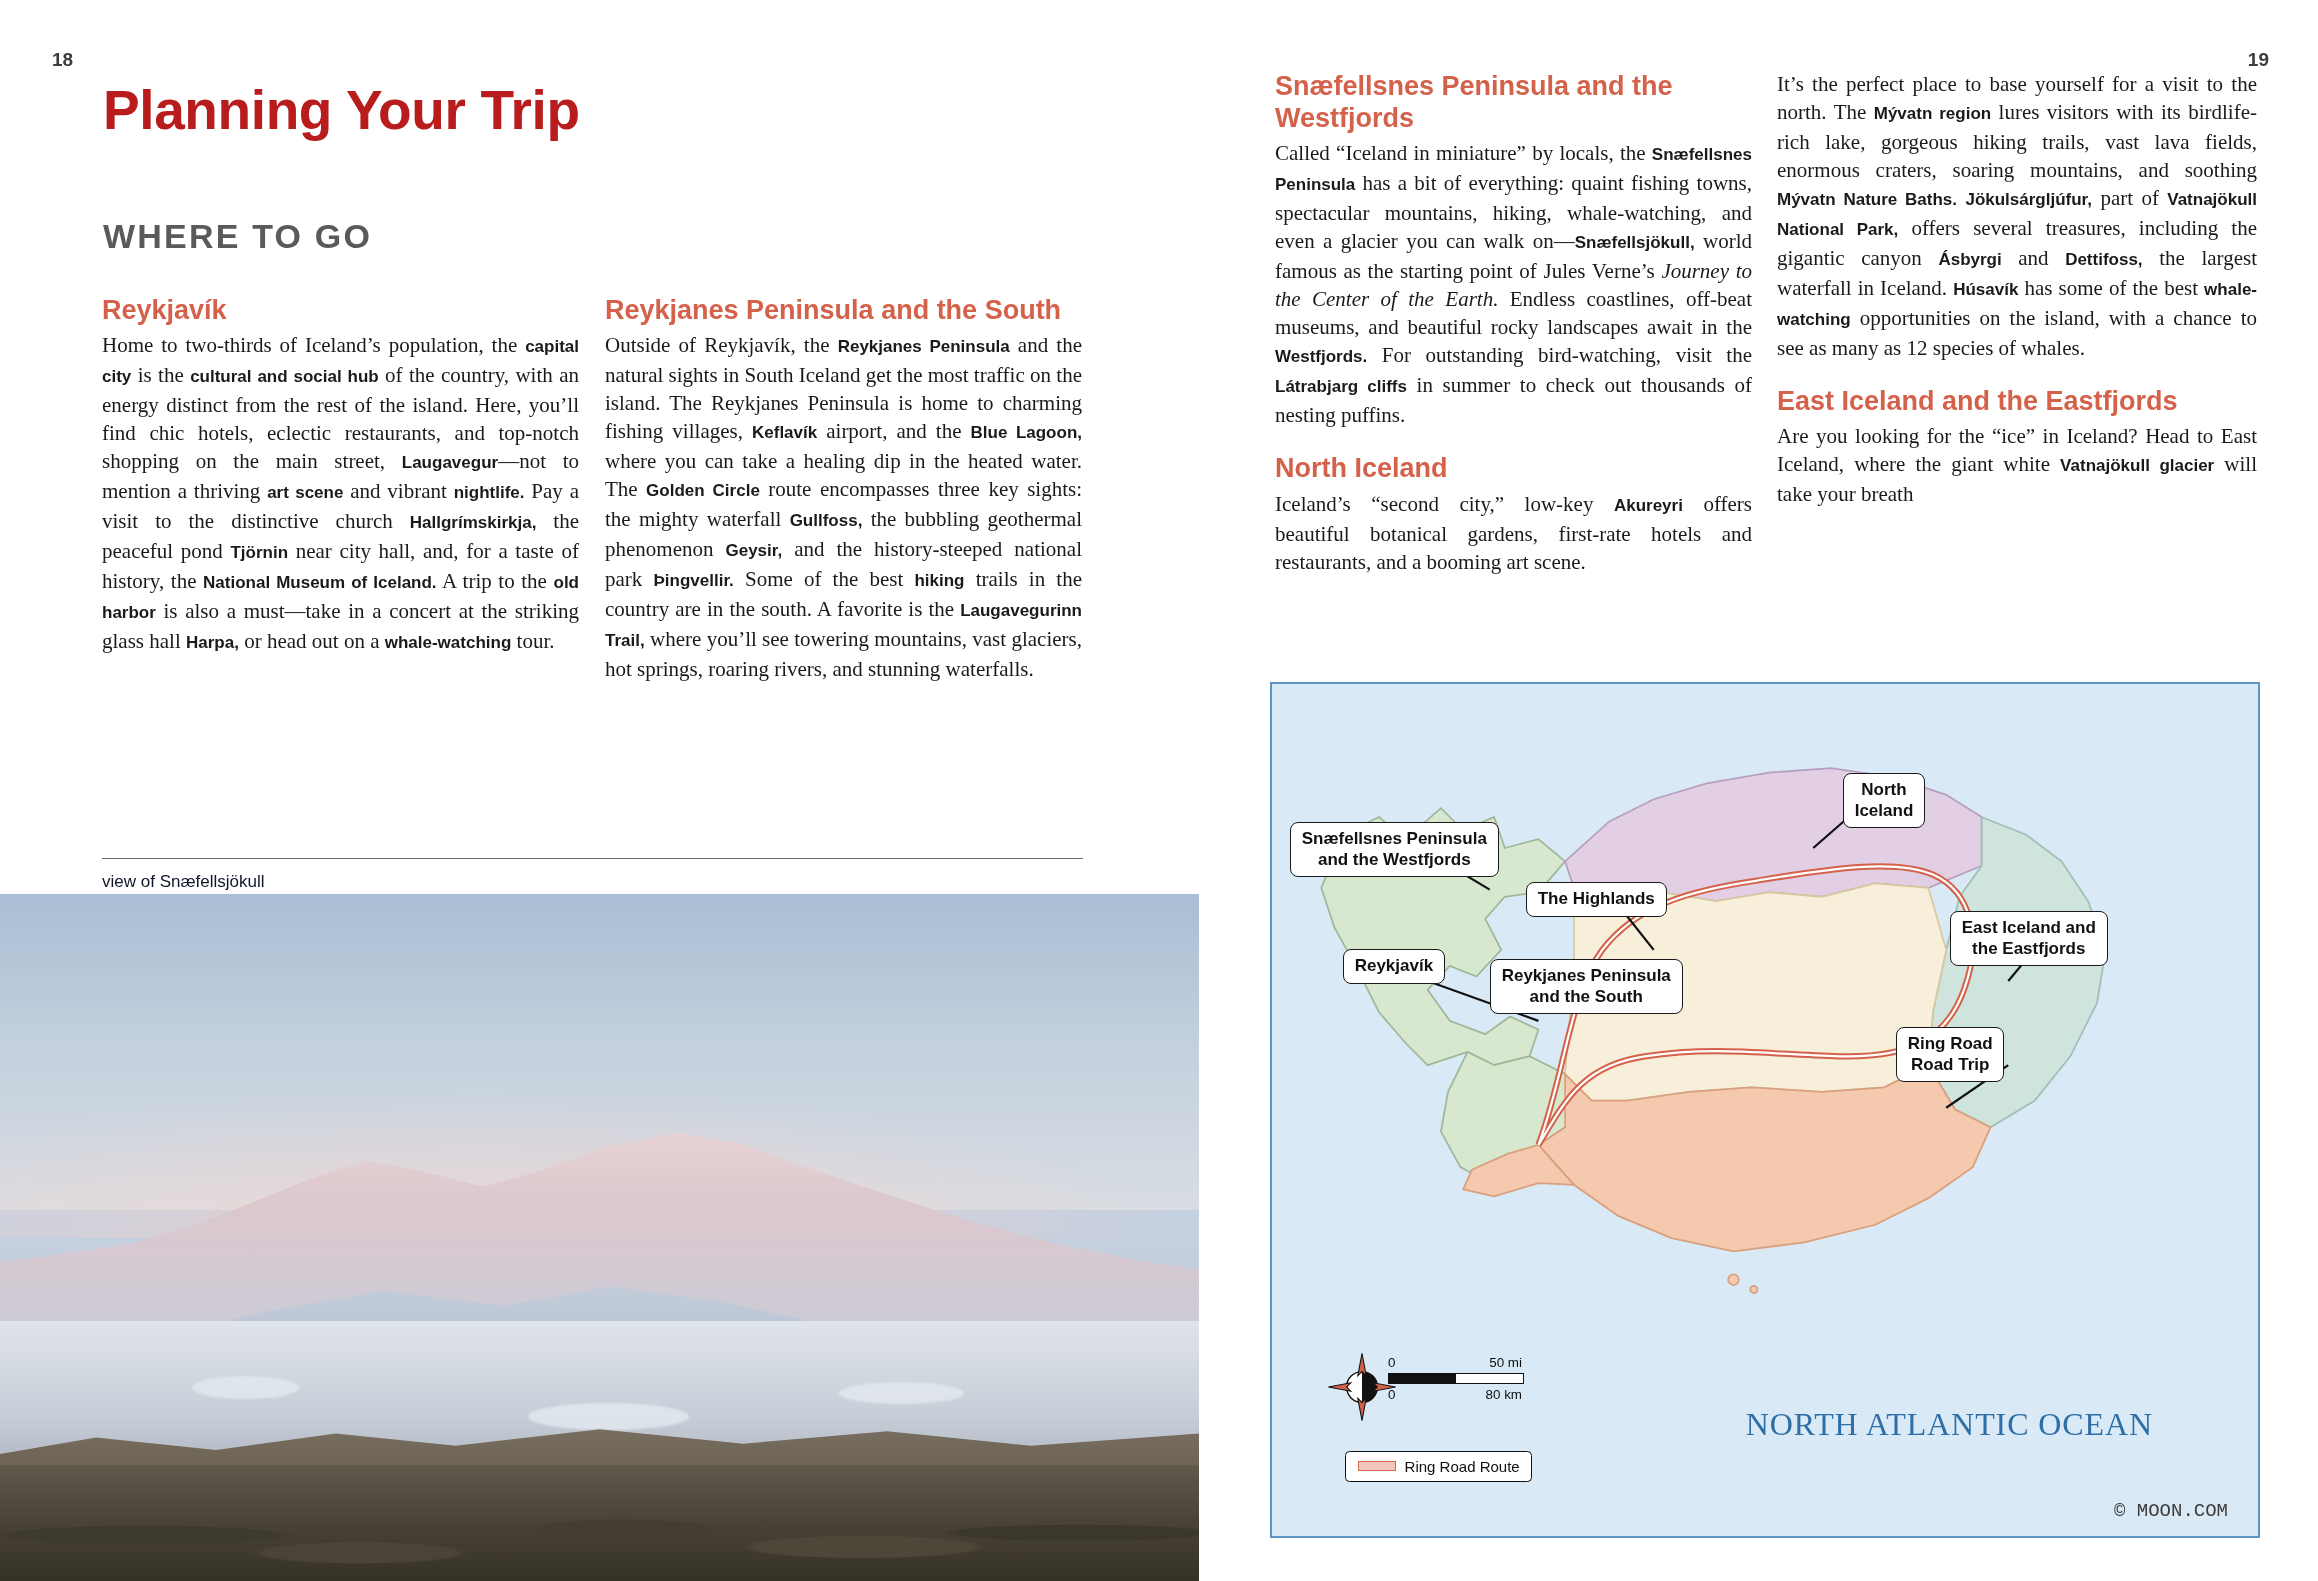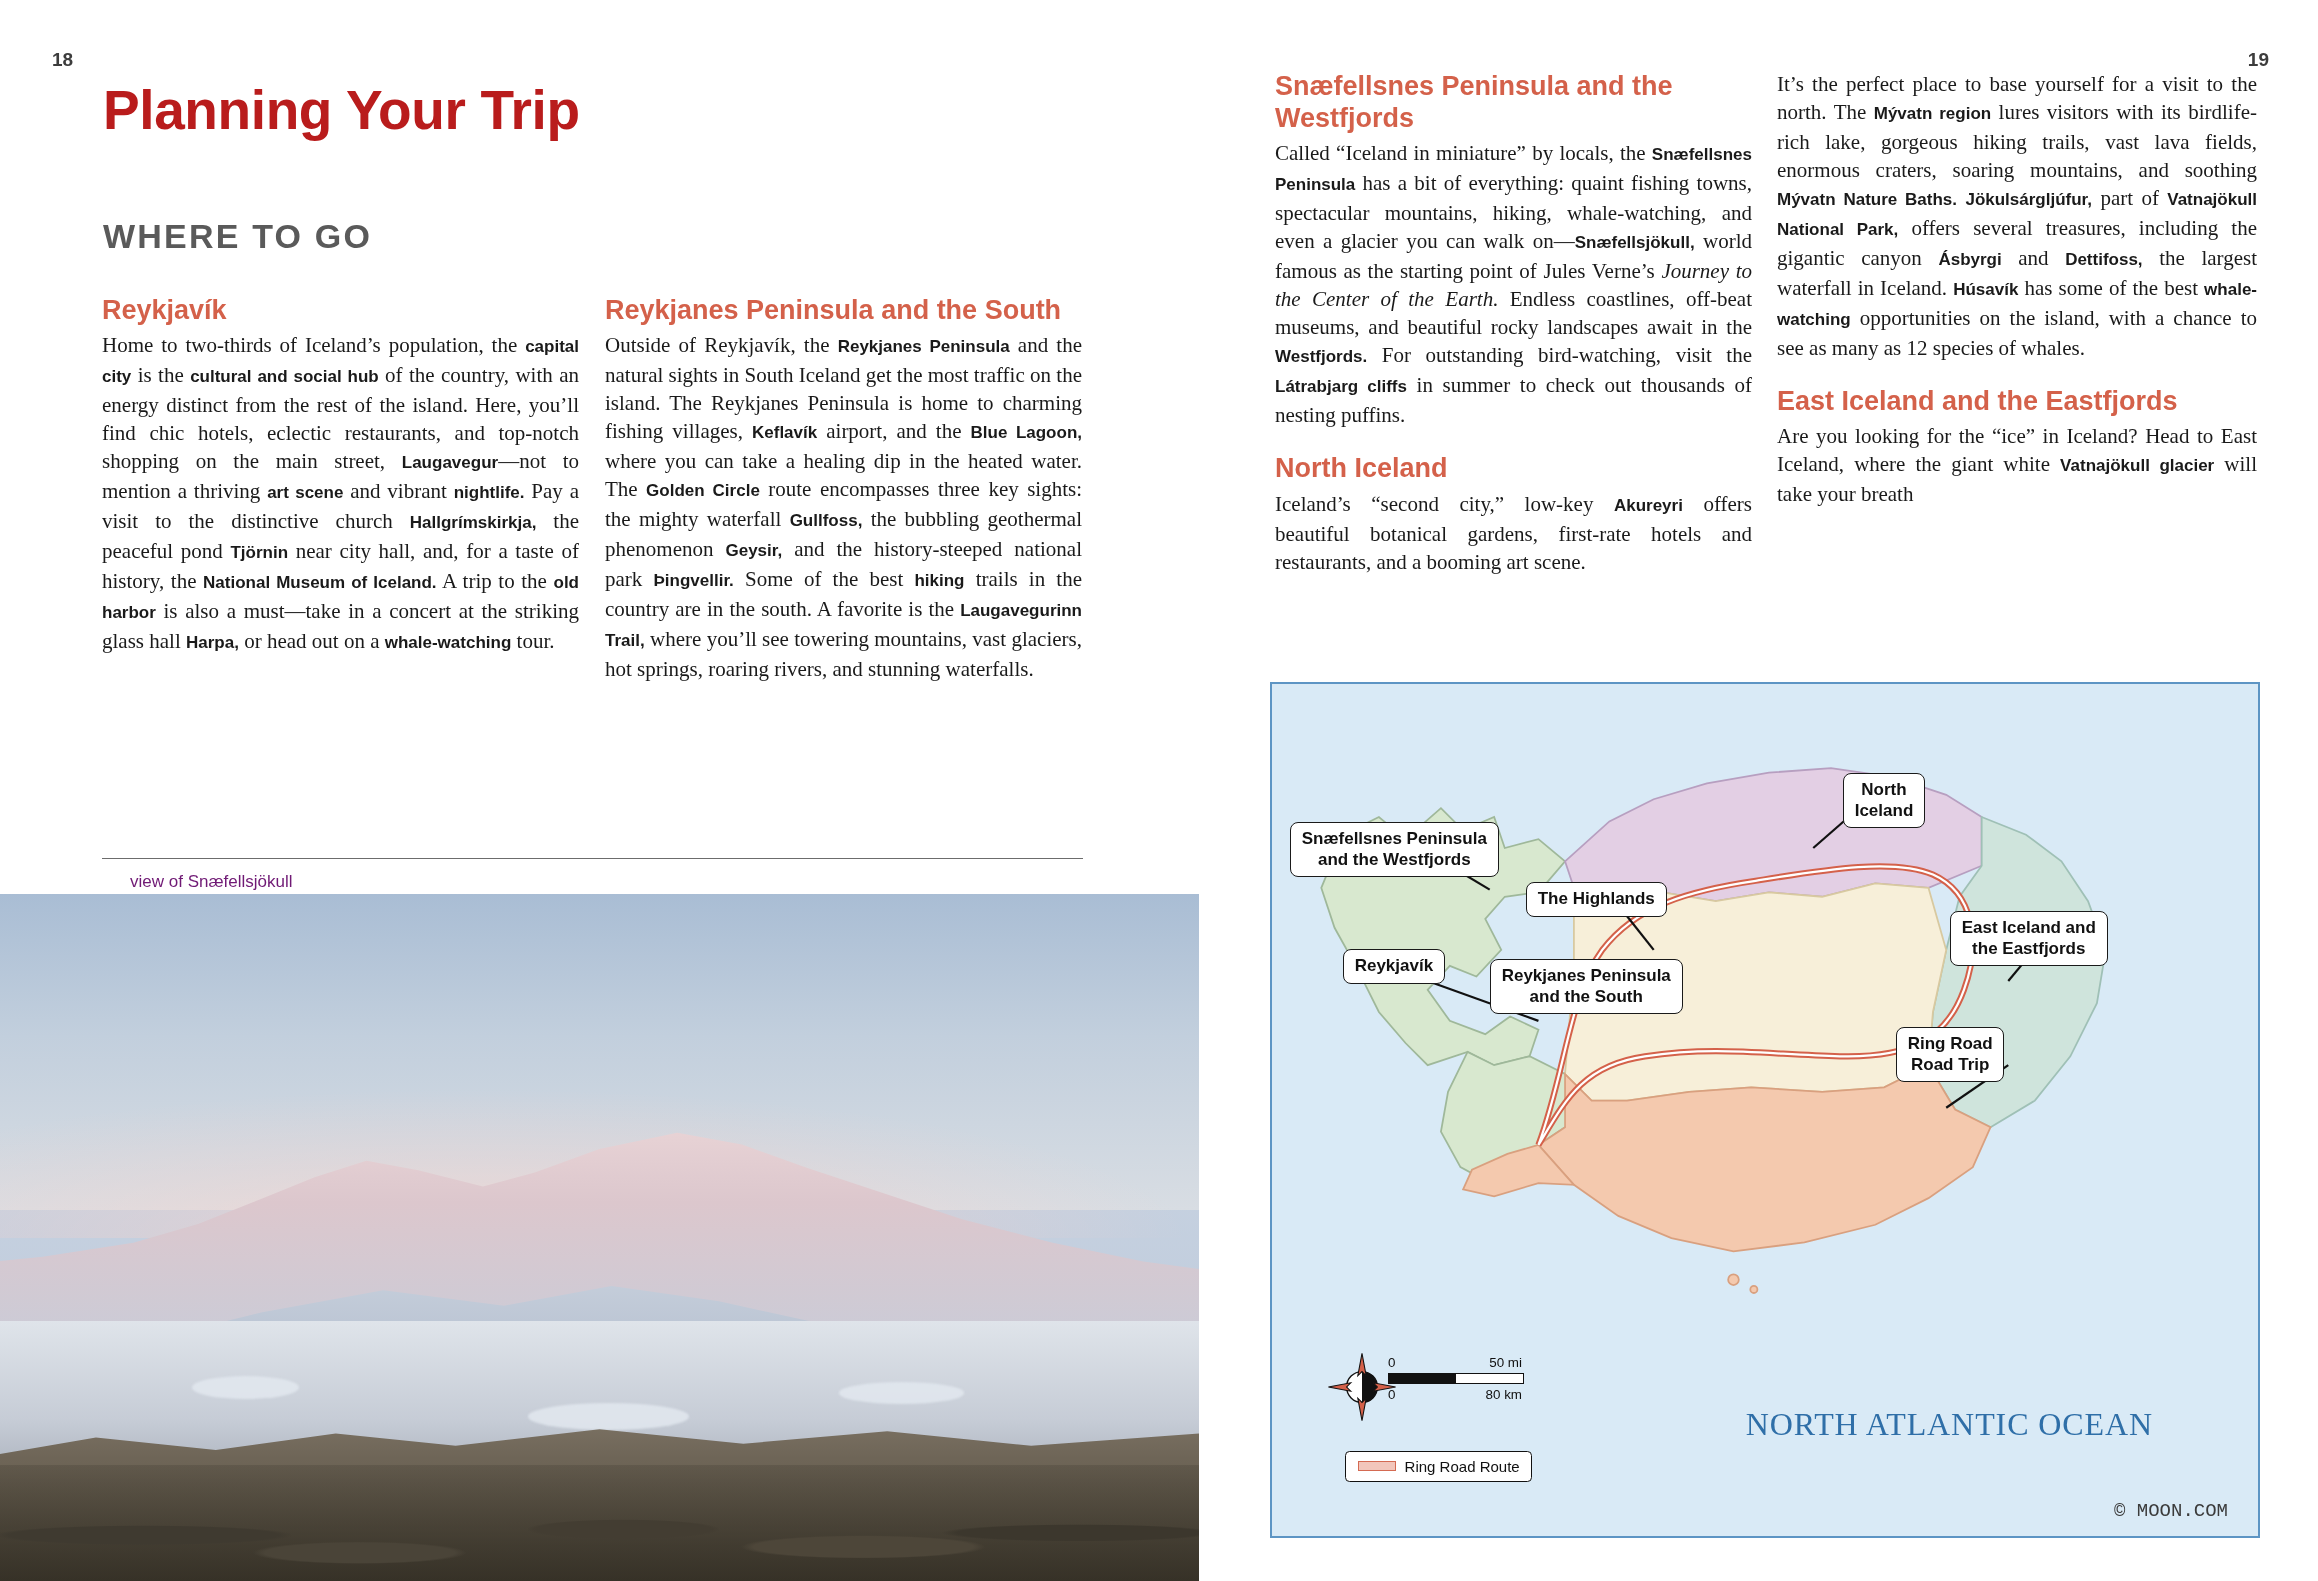--- a/index.html
+++ b/index.html
@@ -97,22 +97,21 @@
     width: 981px;
     height: 0.9px;
     background: #6c6c6c;
   }
   .photo-caption {
     position: absolute;
     left: 102px;
     top: 872px;
     font-family: "Liberation Sans", sans-serif;
     font-size: 17px;
-    color: #701a75;
-    margin-left: 28px;
+    color: #0f172a;
   }
   .photo {
     position: absolute;
     left: 0;
     top: 894px;
     width: 1199px;
     height: 688px;
     overflow: hidden;
     background: linear-gradient(#cfd9e6, #b9c6d8);
   }

